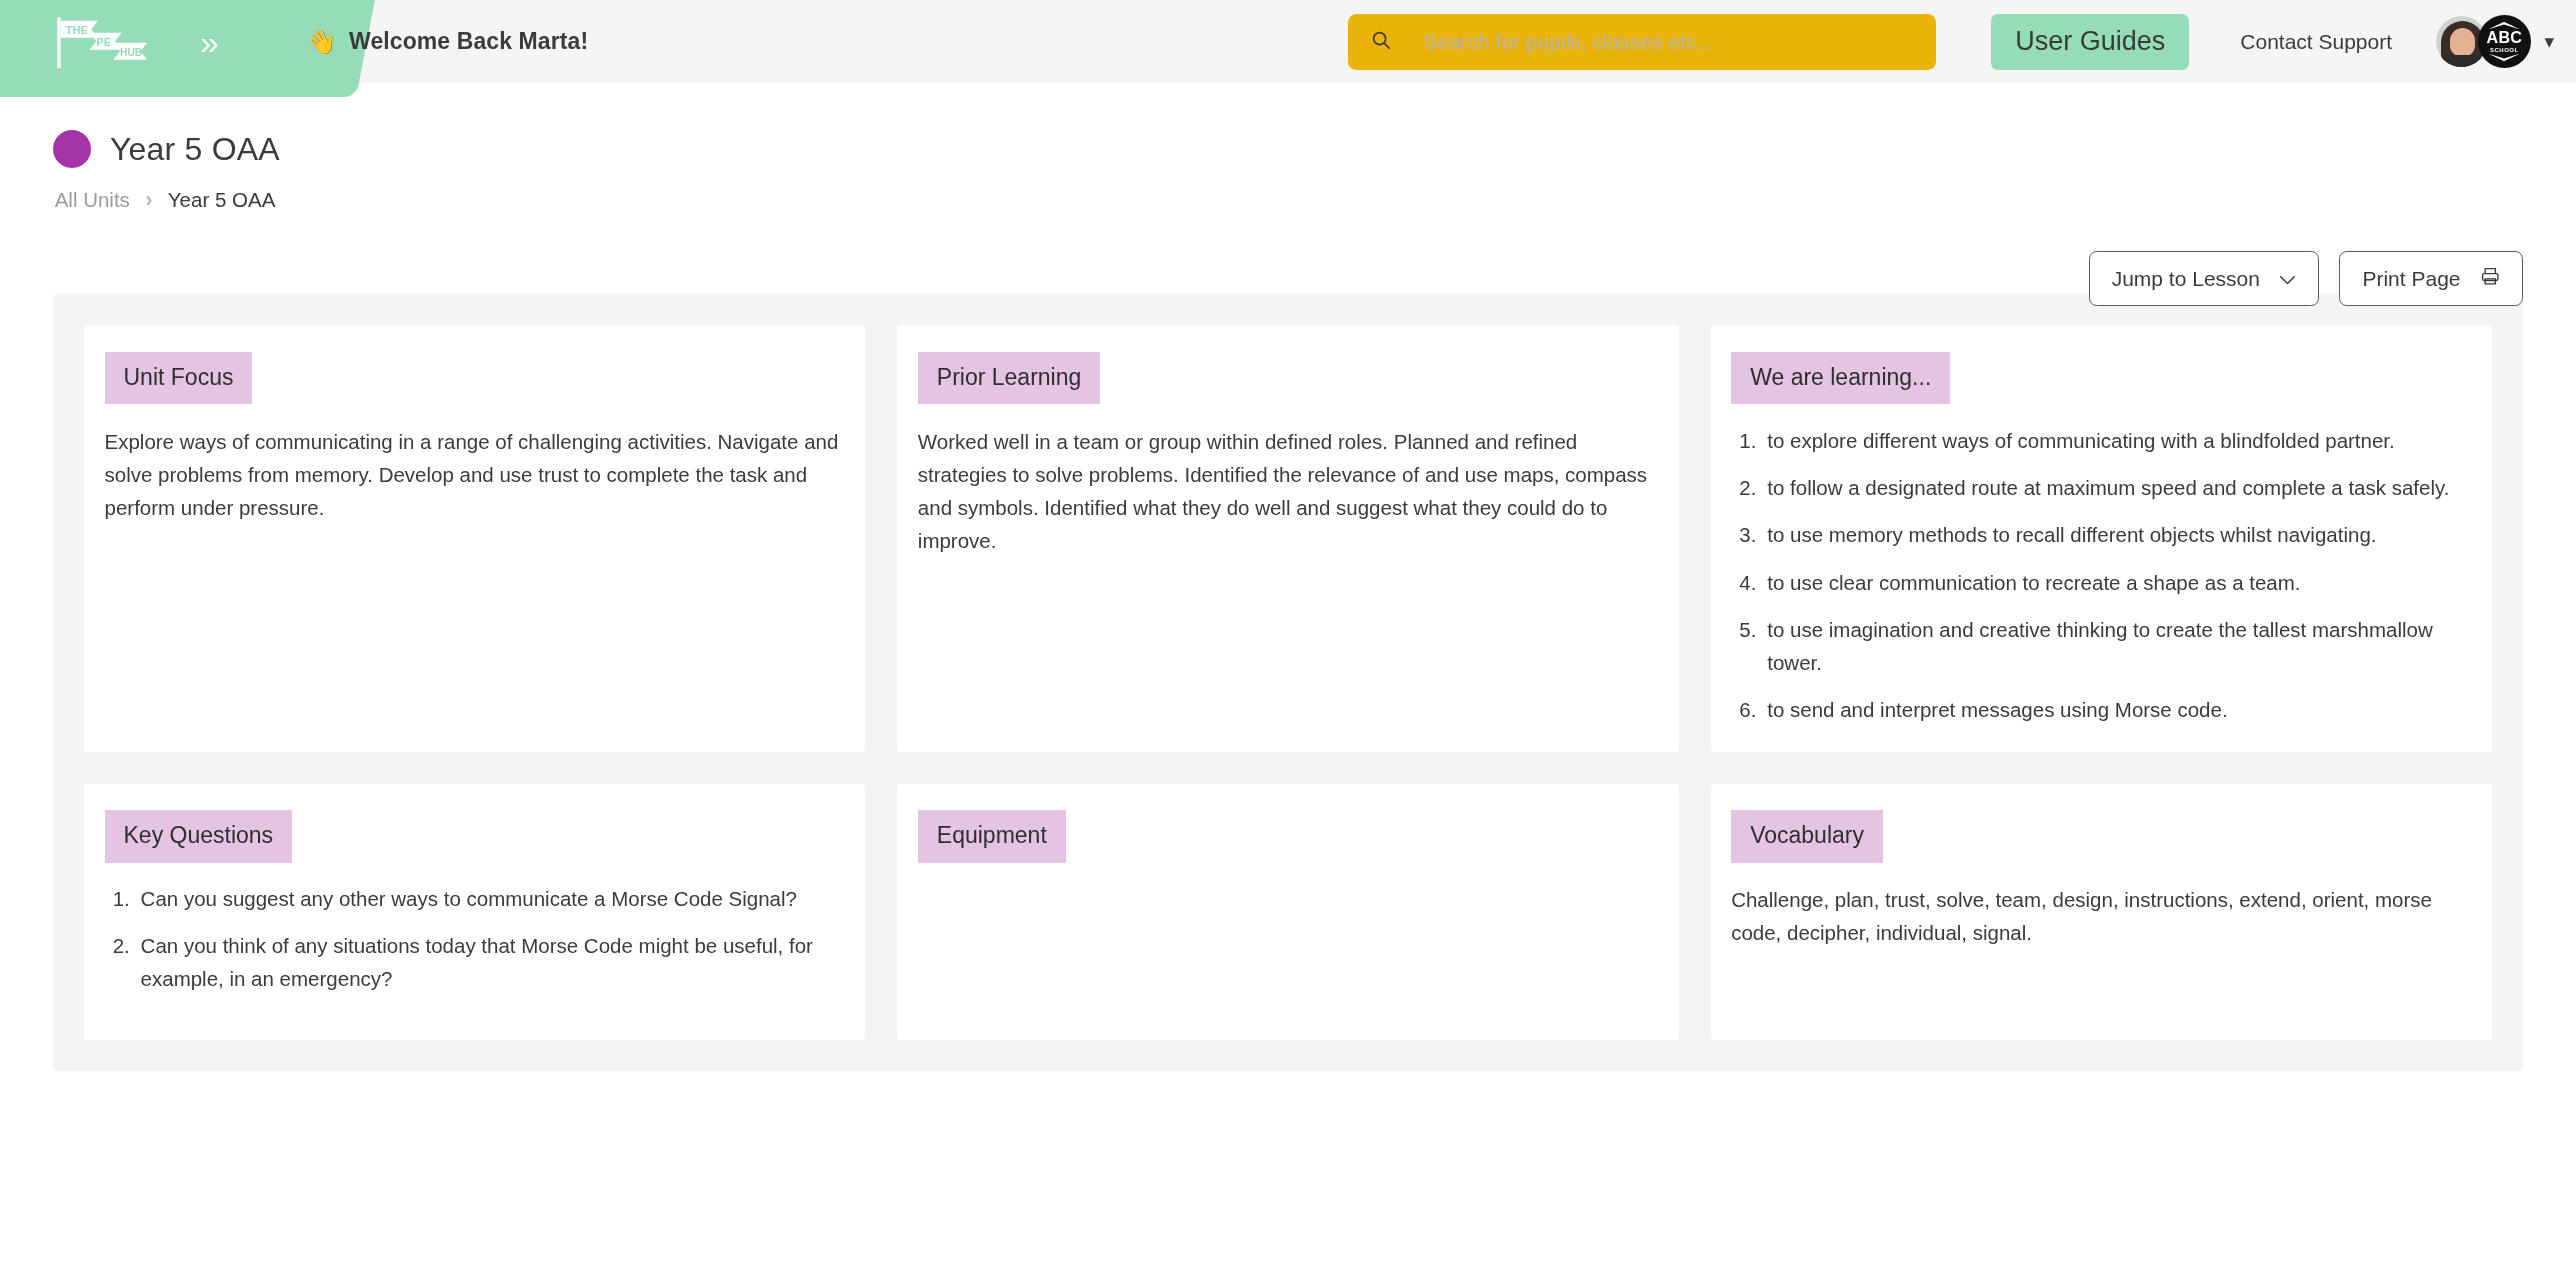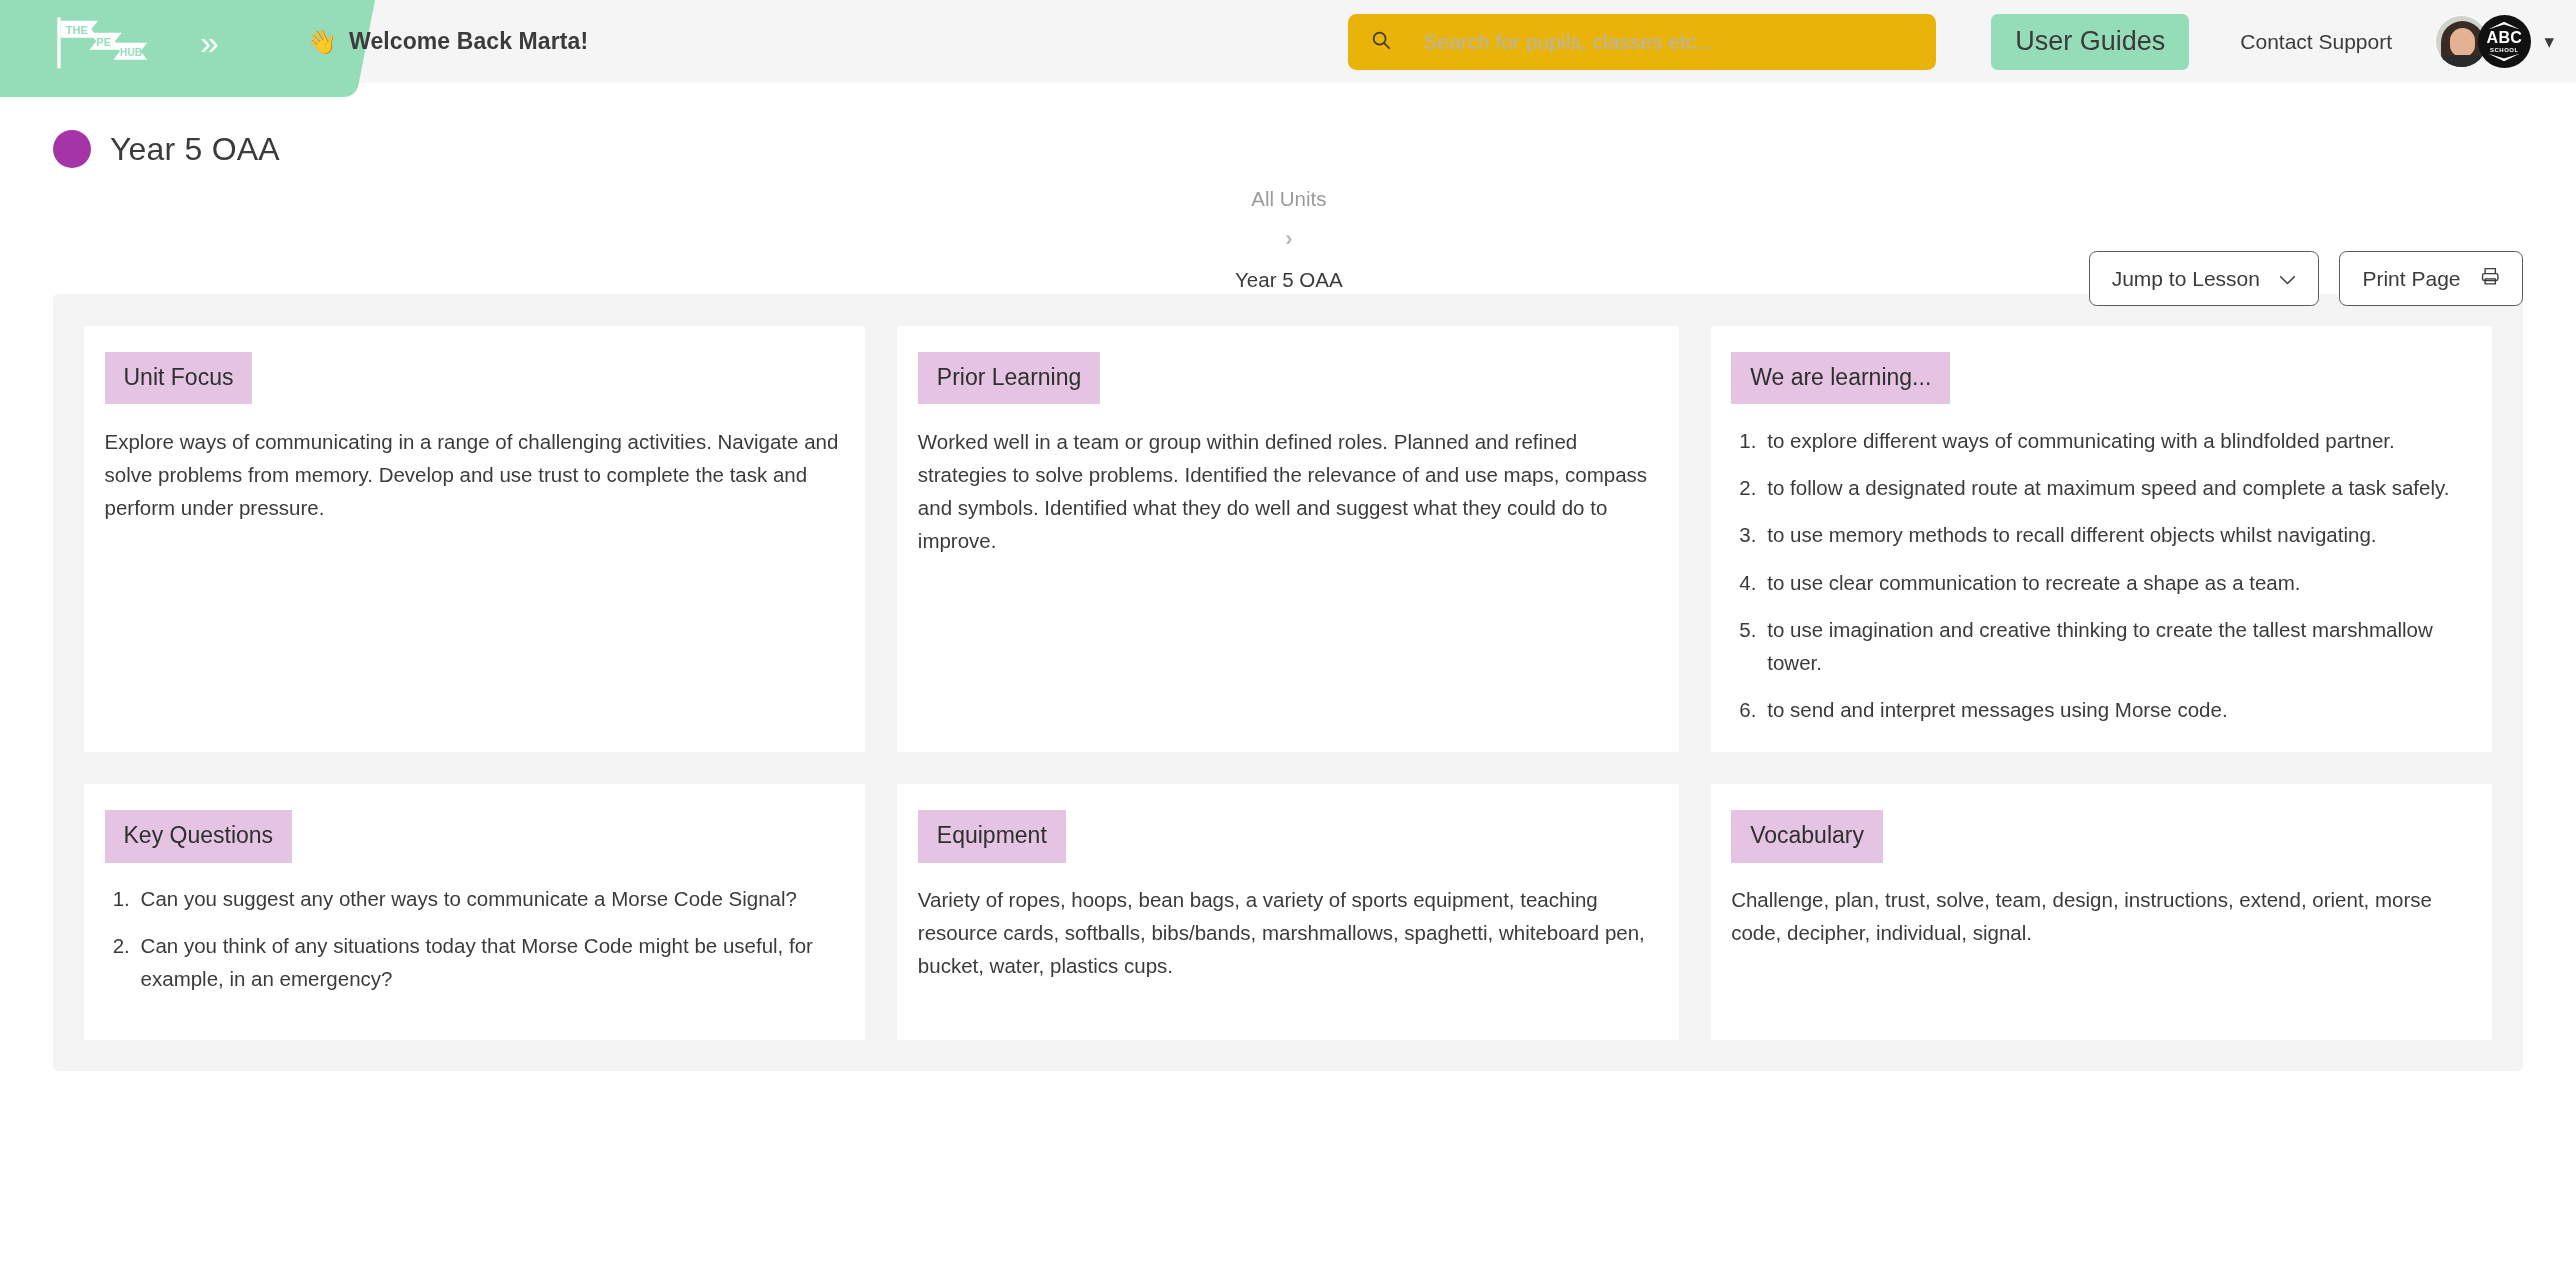--- a/index.html
+++ b/index.html
@@ -147,21 +147,21 @@
     position: relative;
     padding: 47px 53px 0 53px;
     height: 211px;
   }
   .title-row { display: flex; align-items: center; gap: 19px; }
   .unit-dot { width: 38px; height: 38px; border-radius: 50%; background: #a335a8; flex: 0 0 auto;}
   .page-title { font-size: 32px; color: #3b3b3b; font-weight: 400; letter-spacing: 0.2px;}
   .breadcrumb {
     margin-top: 19px; margin-left: 1.7px;
     display: flex; align-items: center; gap: 15.3px;
-    font-size: 20.5px; color: #3b3b3b; flex-direction: column;
+    font-size: 20.5px; color: #3b3b3b;
   }
   .breadcrumb .crumb-link { color: #9b9b9b; text-decoration: none; cursor: pointer; }
   .breadcrumb .crumb-sep { color: #b9b9b9; font-size: 22px; font-weight: 700; }
 
   .head-actions {
     position: absolute; right: 53px; top: 168px;
     display: flex; gap: 20.5px;
   }
   .btn-outline {
     height: 55px; border: 1.3px solid #5a5a5a; border-radius: 7.7px;
@@ -334,21 +334,20 @@
     <div class="ko-card short">
       <div class="badge">Key Questions</div>
       <ol class="card-list">
           <li>Can you suggest any other ways to communicate a Morse Code Signal?</li>
           <li>Can you think of any situations today that Morse Code might be useful, for example, in an emergency?</li>
         </ol>
     </div>
 
     <div class="ko-card short">
       <div class="badge">Equipment</div>
-      <div class="card-text">Variety of ropes, hoops, bean bags, a variety of sports equipment, teaching resource cards, softballs, bibs/bands, marshmallows, spaghetti, whiteboard pen, bucket, water, plastics cups.</div>
     </div>
 
     <div class="ko-card short">
       <div class="badge">Vocabulary</div>
       <div class="card-text">Challenge, plan, trust, solve, team, design, instructions, extend, orient, morse code, decipher, individual, signal.</div>
     </div>
 
   </div>
 </div>
 

